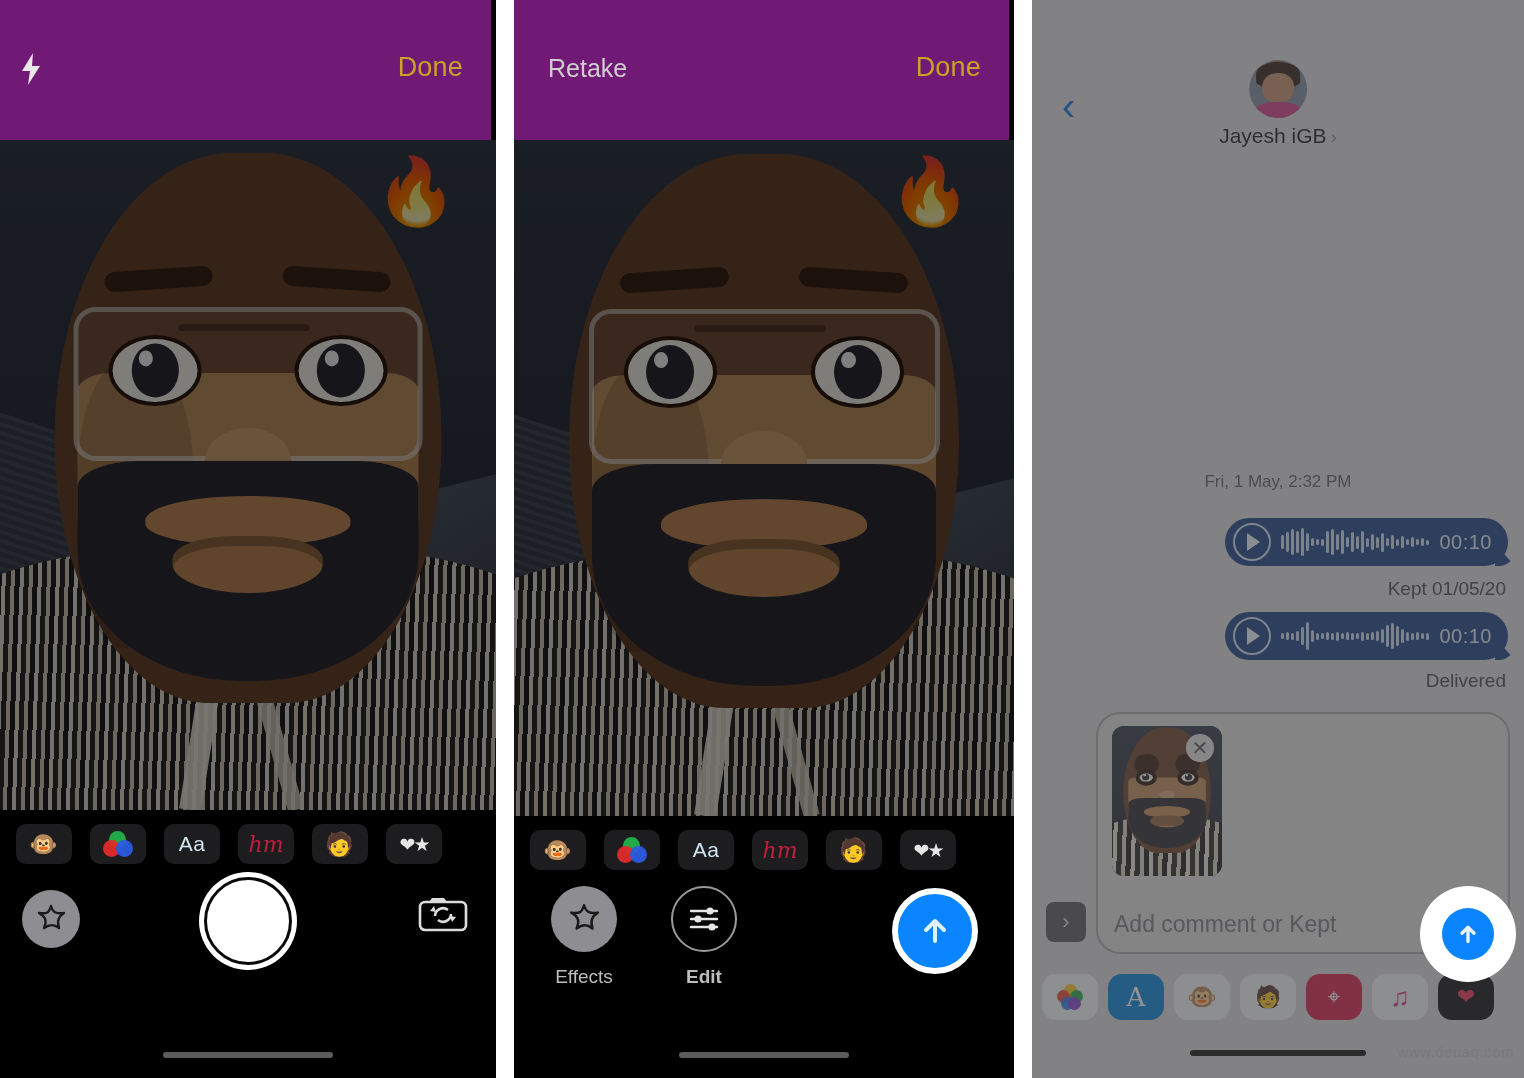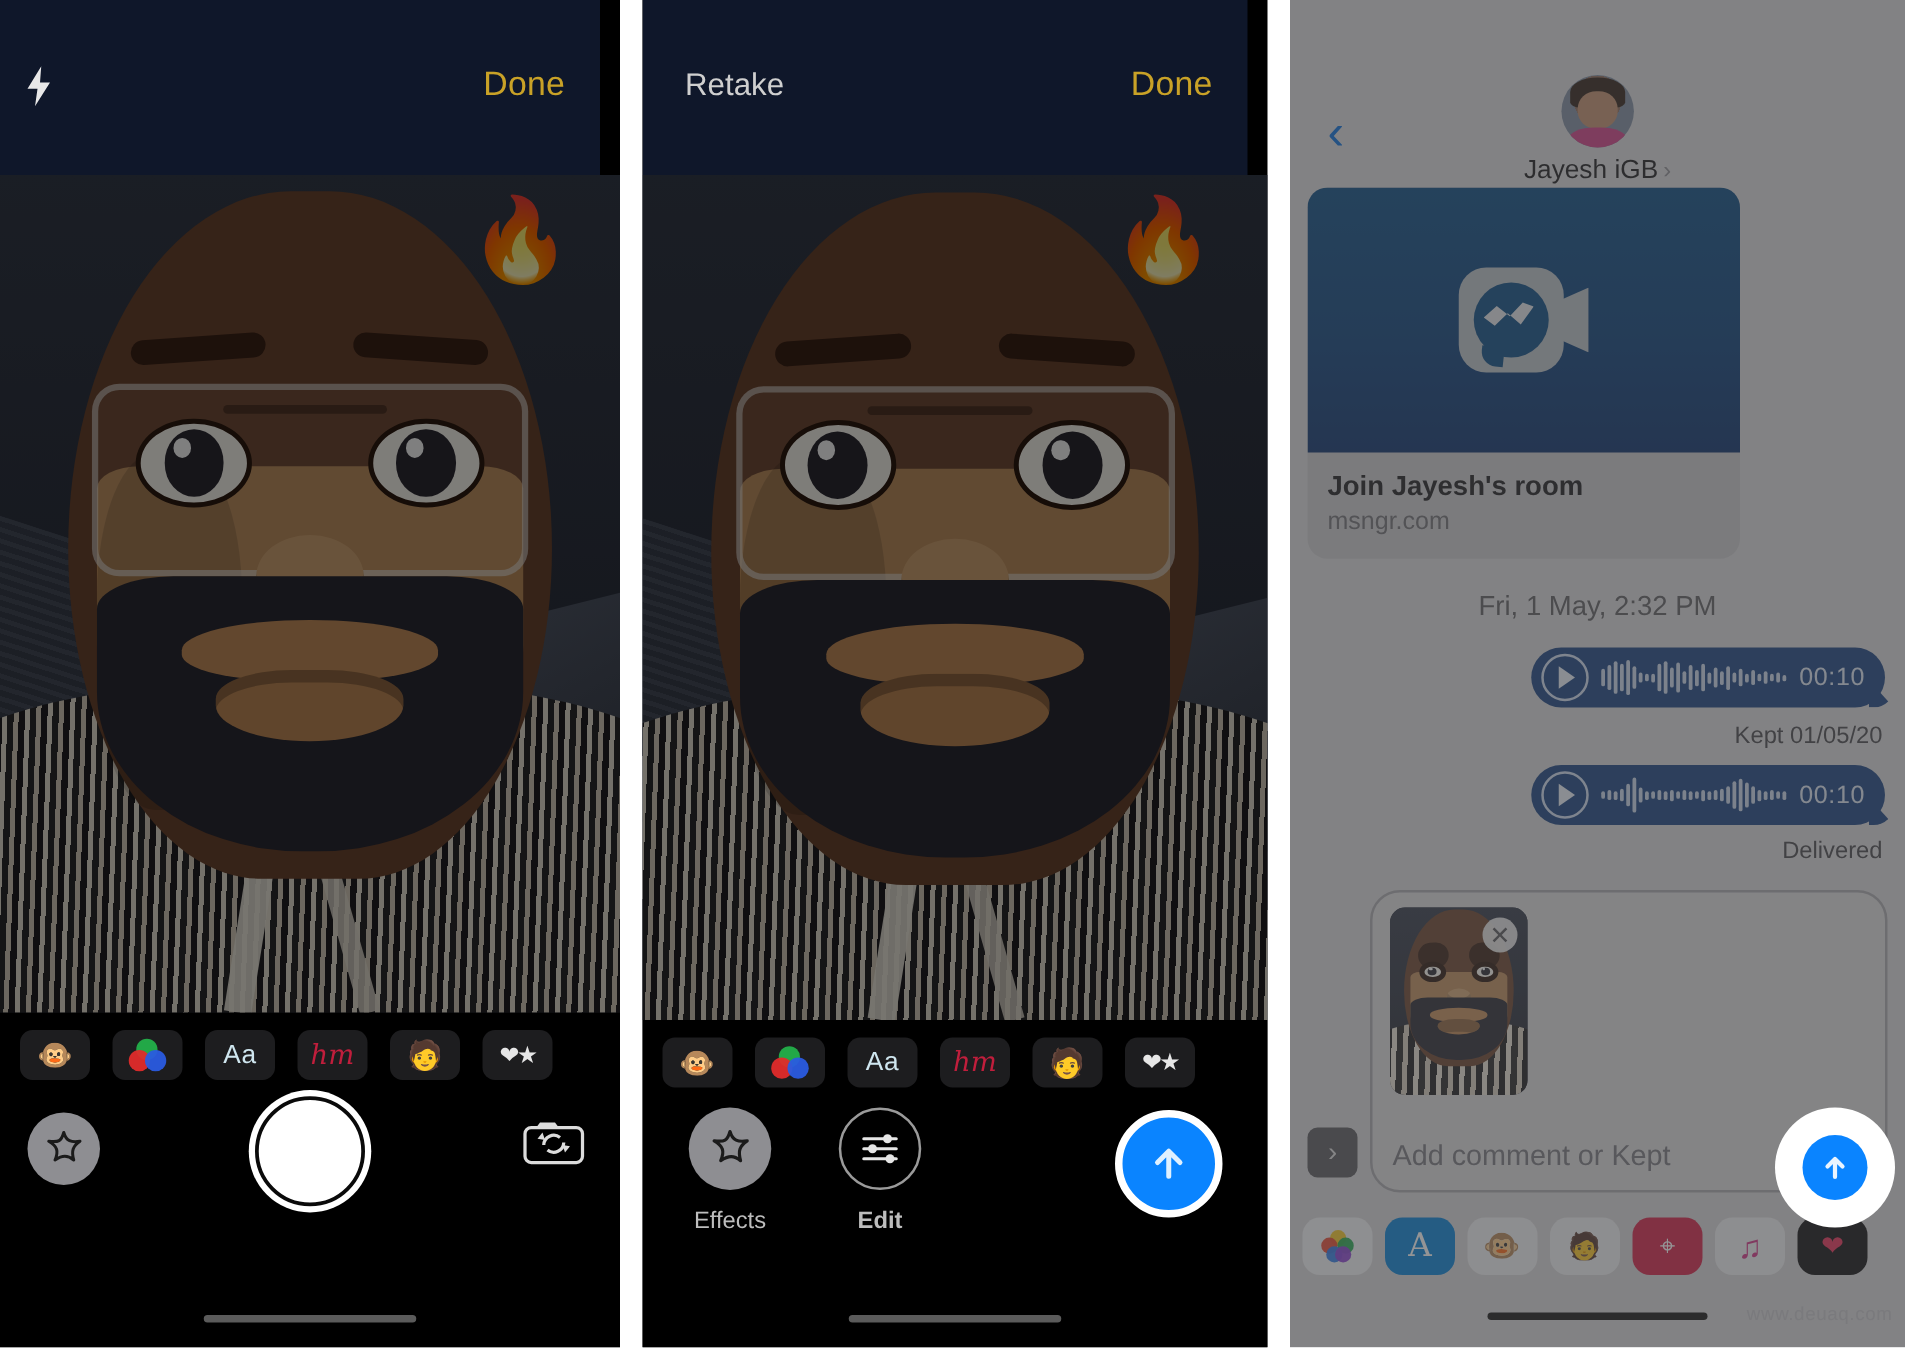--- a/index.html
+++ b/index.html
@@ -13,22 +13,22 @@
 
   
   .panel { position: relative; height: 1078px; overflow: hidden; background: #000; }
   .panel.p1 { width: 496px; }
   .gap { width: 18px; height: 1078px; background: #ffffff; }
   .panel.p2 { width: 500px; }
   .panel.p3 { width: 492px; background: #d8d8da; }
 
   
   .cam-header {
-    position: absolute; top: 0; left: 0; right: 16px; height: 140px;
-    background: #0f172a; z-index: 6; text-align: center;
+    position: absolute; top: 0; left: 0; right: 5px; height: 140px;
+    background: #701a75; z-index: 6; text-align: center;
   }
   .cam-header .flash {
     position: absolute; left: 18px; top: 52px; width: 26px; height: 34px;
     color: #e8e8e8;
   }
   .cam-header .done {
     position: absolute; right: 28px; top: 52px;
     font-size: 27px; color: #c9a227; font-weight: 400; letter-spacing: .2px;
   }
   .cam-header .retake {
@@ -186,21 +186,21 @@
     background:#0b4a80; border-radius:0 0 0 12px; transform: rotate(6deg); }
   .mess-bolt { position:absolute; left:20px; top:26px; width:40px; height:24px;
     background:#dfe3e6;
     clip-path: polygon(0 58%, 26% 20%, 52% 54%, 78% 8%, 100% 22%, 74% 82%, 48% 44%, 22% 86%); }
   .mess-lens { position:absolute; right:0; top:16px; width:28px; height:52px; background:#b9c0c6;
     clip-path: polygon(100% 0, 100% 100%, 0 76%, 0 24%); }
   .link-meta { padding:14px 16px 18px 16px; }
   .link-title { font-size:22px; font-weight:bold; color:#1d1d1f; }
   .link-url { font-size:20px; color:#6f6f73; margin-top:4px; }
 
-  .ts { position:absolute; left:0; right:0; text-align:center; font-size:22px; color:#5f5f63; }
+  .ts { position:absolute; left:0; right:0; text-align:center; font-size:17px; color:#5f5f63; }
 
   .audio { position:absolute; right:16px; display:flex; align-items:center;
     background:#1c4480; border-radius:24px; height:48px; padding:0 16px 0 8px; gap:10px; }
   .audio::after { content:""; position:absolute; right:-7px; bottom:0; width:20px; height:22px;
     background:#1c4480; border-radius:0 0 16px 0; clip-path: polygon(0 0,100% 100%,0 100%); }
   .play { width:38px; height:38px; border-radius:50%; border:2px solid #cfdcef;
     display:flex; align-items:center; justify-content:center; flex:0 0 auto; }
   .play::after{ content:""; width:0; height:0; border-left:13px solid #e9f0f8;
     border-top:9px solid transparent; border-bottom:9px solid transparent; margin-left:3px; }
   .wave { display:flex; align-items:center; gap:2px; height:30px; }
@@ -464,34 +464,20 @@
           <div class="av-body"></div>
         </div>
         <div class="nav-name">
           <span>Jayesh iGB</span><span class="chev">›</span>
         </div>
       </div>
     </div>
 
     <div class="thread">
 
-      <div class="link-card">
-        <div class="link-img">
-          <div class="mess-icon">
-            <div class="mess-sq"></div>
-            <div class="mess-bub"></div>
-            <div class="mess-bolt"></div>
-            <div class="mess-lens"></div>
-          </div>
-        </div>
-        <div class="link-meta">
-          <div class="link-title">Join Jayesh's room</div>
-          <div class="link-url">msngr.com</div>
-        </div>
-      </div>
 
       <div class="ts" style="top:322px;">Fri, 1 May, 2:32 PM</div>
 
       <div class="audio" style="top:368px;">
         <span class="play"></span>
         <span class="wave">
           <i style="height:14px"></i>
             <i style="height:20px"></i>
             <i style="height:26px"></i>
             <i style="height:22px"></i>

